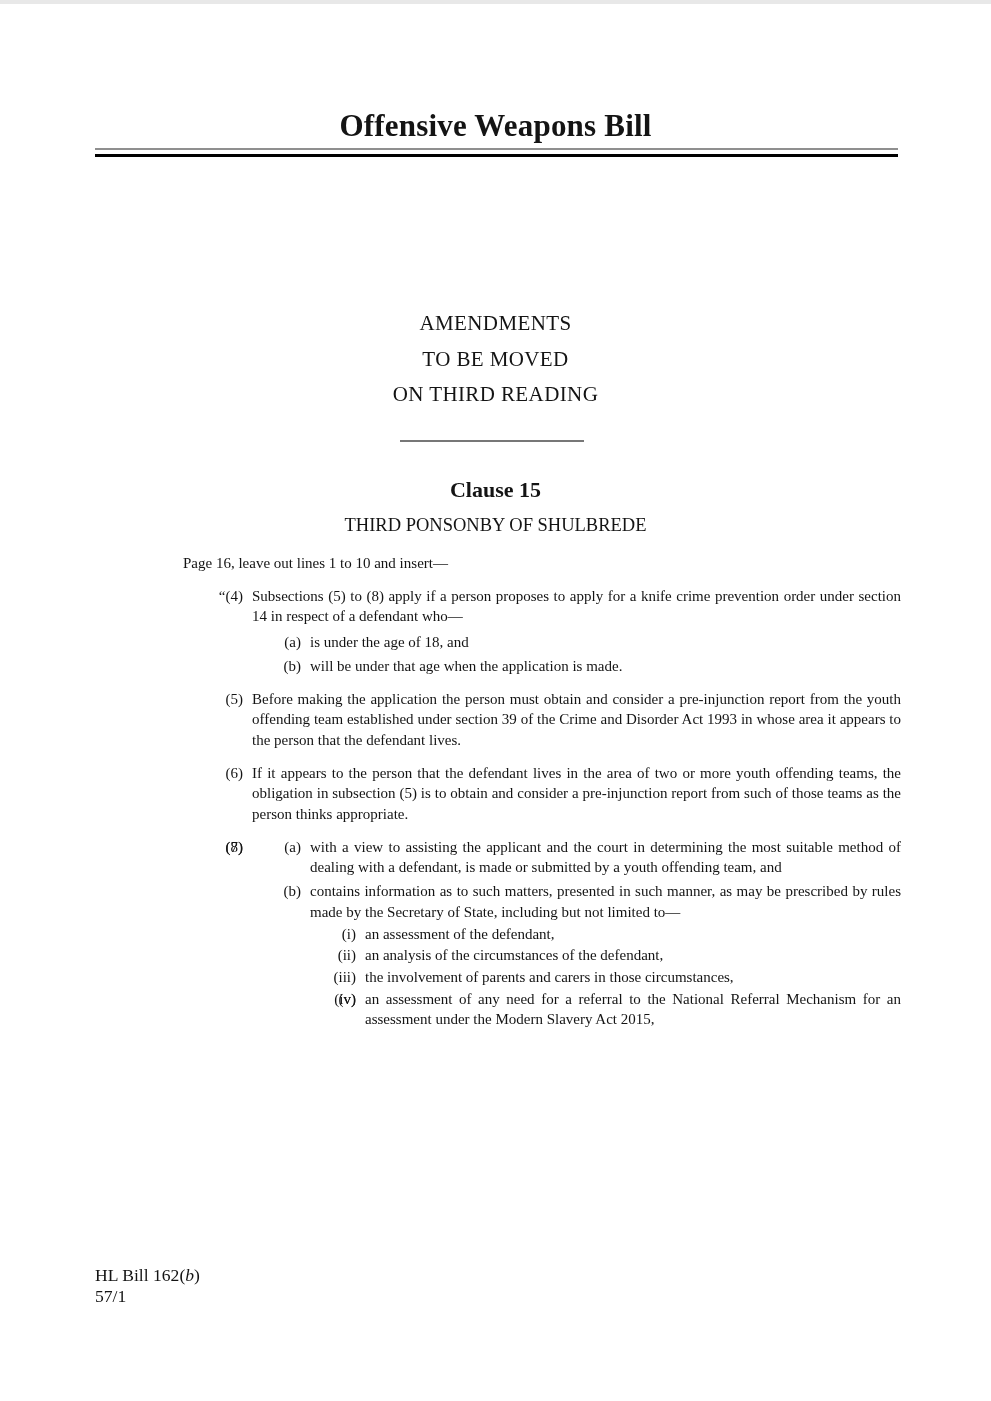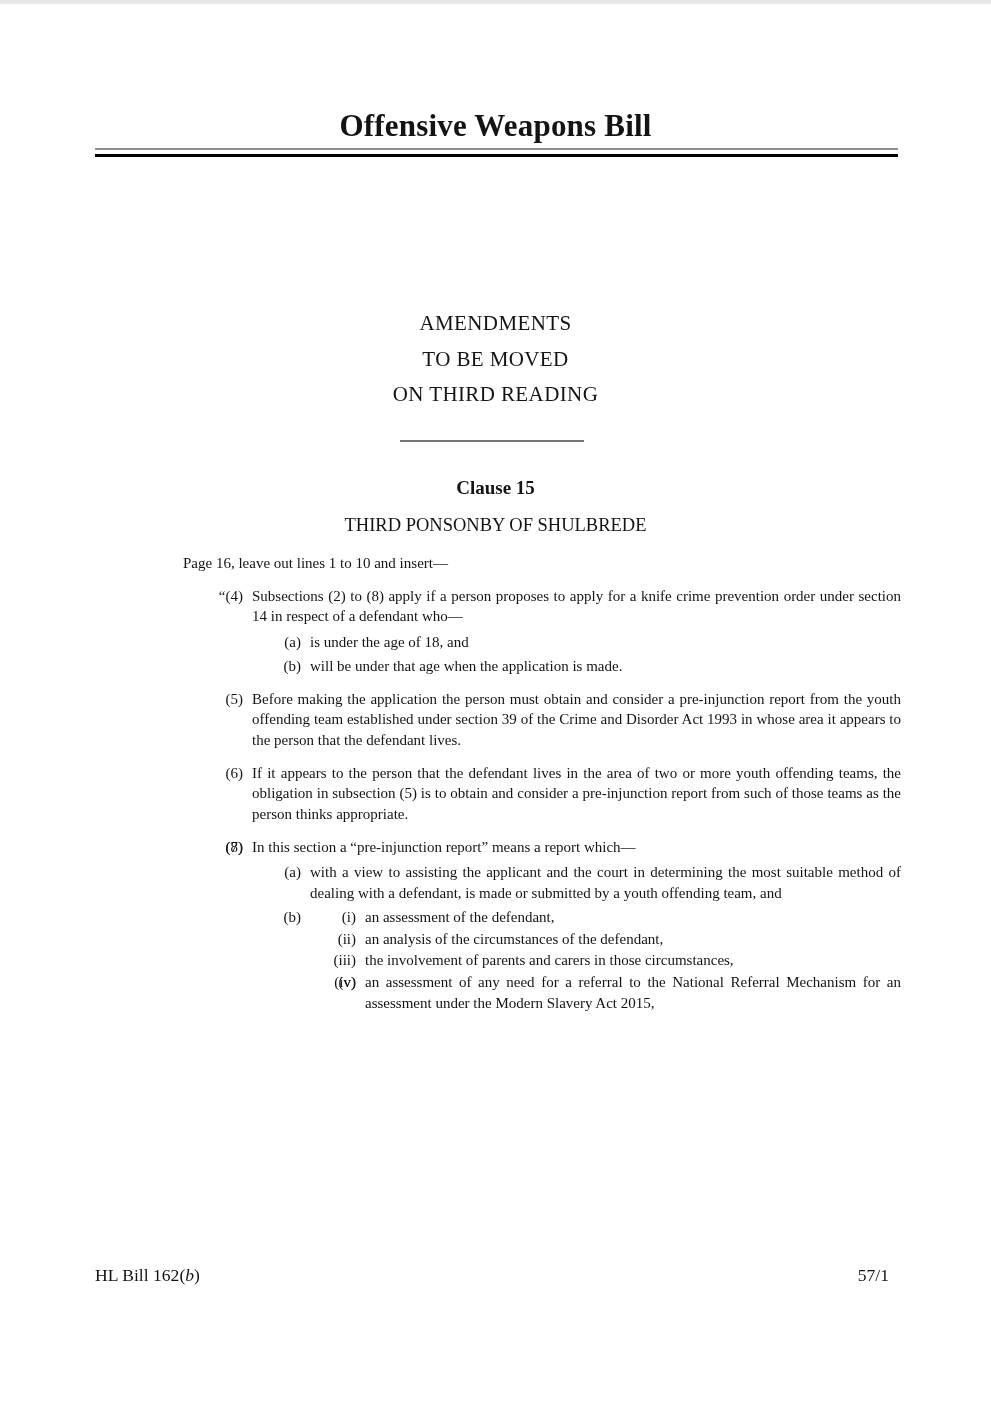--- a/index.html
+++ b/index.html
@@ -39,21 +39,21 @@
   .short-rule {
     position: absolute;
     top: 436px; left: 400px;
     width: 184px; height: 0;
     border-top: 2px solid #777777;
   }
   .clause-heading {
     position: absolute;
     top: 473px; left: 0; right: 0;
     text-align: center;
-    font-size: 19px;
+    font-size: 22px;
     font-weight: 700;
   }
   .sponsor {
     position: absolute;
     top: 511px; left: 0; right: 0;
     text-align: center;
     font-size: 18.5px;
   }
   .body-text {
     position: absolute;
@@ -71,20 +71,21 @@
   .l2 + .l2 { margin-top: 3px; }
   .l3 { position: relative; padding-left: 270px; margin-top: 1px; }
   .l3 > .num { position: absolute; left: 157px; width: 104px; text-align: right; }
   .footer {
     position: absolute;
     top: 1261px; left: 95px;
     width: 794px;
     display: flex;
     justify-content: space-between;
     font-size: 17.6px;
+    flex-direction: column;
   }
   .italic { font-style: italic; }
 </style>
 </head>
 <body>
 
 <div class="page">
 
   <div class="doc-title">Offensive Weapons Bill</div>
   <div class="title-rule"></div>
@@ -98,21 +99,21 @@
   <div class="short-rule"></div>
 
   <div class="clause-heading">Clause 15</div>
   <div class="sponsor">THIRD PONSONBY OF SHULBREDE</div>
 
   <div class="body-text">
     <div class="instruction">Page 16, leave out lines 1 to 10 and insert—</div>
 
     <div class="l1">
       <span class="num">“(4)</span>
-      <span>Subsections (2) to (8) apply if a person proposes to apply for a knife crime prevention order under section 14 in respect of a defendant who—</span>
+      <span>Subsections (5) to (8) apply if a person proposes to apply for a knife crime prevention order under section 14 in respect of a defendant who—</span>
     </div>
     <div class="l2">
       <span class="num">(a)</span>
       <span>is under the age of 18, and</span>
     </div>
     <div class="l2">
       <span class="num">(b)</span>
       <span>will be under that age when the application is made.</span>
     </div>
 
@@ -125,28 +126,28 @@
       <span class="num">(6)</span>
       <span>If it appears to the person that the defendant lives in the area of two or more youth offending teams, the obligation in subsection (5) is to obtain and consider a pre-injunction report from such of those teams as the person thinks appropriate.</span>
     </div>
 
     <div class="l1">
       <span class="num">(7)</span>
     </div>
 
     <div class="l1">
       <span class="num">(8)</span>
-      <span>In this section a “pre-injunction report” means a report which—</span>
     </div>
     <div class="l2">
       <span class="num">(a)</span>
       <span>with a view to assisting the applicant and the court in determining the most suitable method of dealing with a defendant, is made or submitted by a youth offending team, and</span>
     </div>
     <div class="l2">
       <span class="num">(b)</span>
+      <span>contains information as to such matters, presented in such manner, as may be prescribed by rules made by the Secretary of State, including but not limited to—</span>
     </div>
     <div class="l3">
       <span class="num">(i)</span>
       <span>an assessment of the defendant,</span>
     </div>
     <div class="l3">
       <span class="num">(ii)</span>
       <span>an analysis of the circumstances of the defendant,</span>
     </div>
     <div class="l3">

